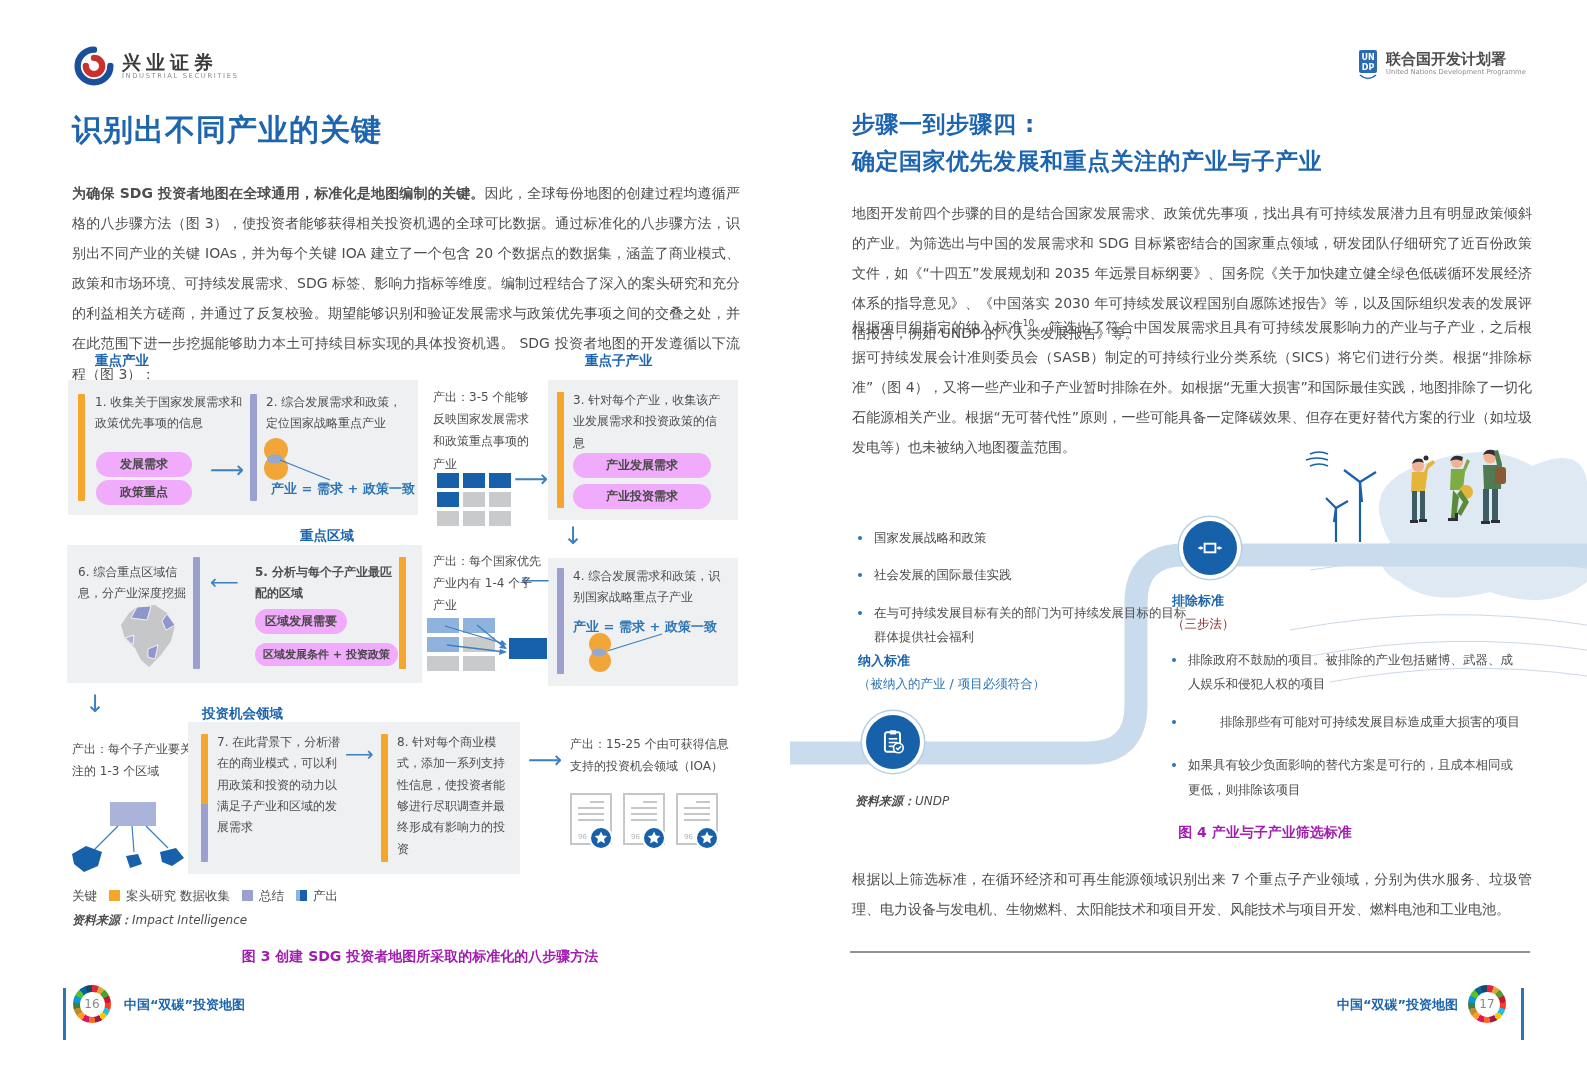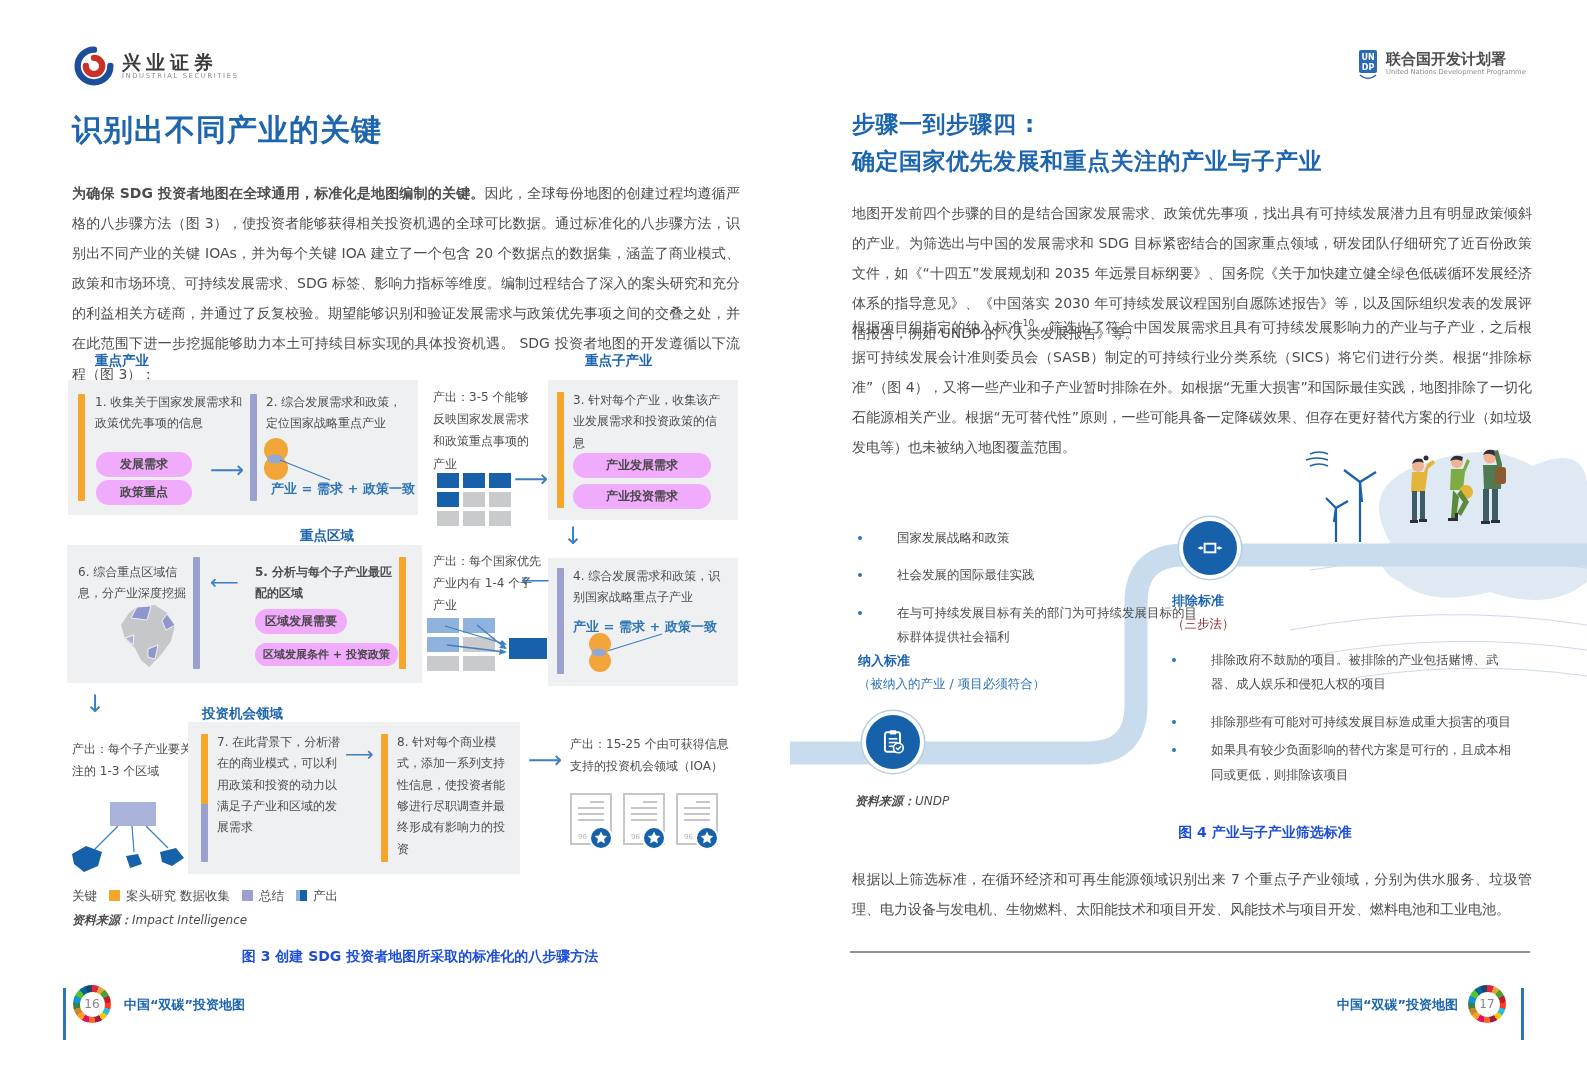--- a/index.html
+++ b/index.html
@@ -25,36 +25,36 @@
   .arrow{position:absolute;color:#3d7fc1;font-size:24px;line-height:1;font-weight:normal;}
   .arrow.small{font-size:20px;}
   .sq{width:22px;height:15px;}
   .sq.db{background:#1661a9;} .sq.gr{background:#c8cacc;}
   .grid3{position:absolute;display:grid;grid-template-columns:repeat(3,22px);gap:4px;}
   .legend{position:absolute;display:flex;align-items:center;gap:12px;font-size:12.5px;color:#4d4d4f;}
   .swatch{width:11px;height:11px;display:inline-block;margin-right:6px;vertical-align:-1px;}
   .sw-orange{background:#f5a62b;}
   .sw-purple{background:#9ba0ce;}
   .sw-blue{background:linear-gradient(90deg,#8fb3dc 0 35%,#1661a9 35% 100%);}
-  .caption{position:absolute;font-size:14px;font-weight:bold;color:#1d4ed8;text-align:center;}
+  .caption{position:absolute;font-size:14px;font-weight:bold;color:#a21caf;text-align:center;}
   .source{position:absolute;font-size:12px;color:#4d4d4f;}
   .footer-text{font-size:13px;font-weight:bold;color:#1d65ae;}
   .sdg{width:38px;height:38px;border-radius:50%;display:flex;align-items:center;justify-content:center;
     background:conic-gradient(#e5243b 0 21deg,#dda63a 21deg 42deg,#4c9f38 42deg 64deg,#c5192d 64deg 85deg,
       #ff3a21 85deg 106deg,#26bde2 106deg 127deg,#fcc30b 127deg 148deg,#a21942 148deg 170deg,
       #fd6925 170deg 191deg,#dd1367 191deg 212deg,#fd9d24 212deg 233deg,#bf8b2e 233deg 254deg,
       #3f7e44 254deg 275deg,#0a97d9 275deg 297deg,#56c02b 297deg 318deg,#00689d 318deg 339deg,#19486a 339deg 360deg);}
   .sdg-inner{width:25px;height:25px;border-radius:50%;background:#fff;display:flex;align-items:center;
              justify-content:center;font-size:12px;color:#85878a;}
   .edge-line{position:absolute;width:2.5px;background:#2e75b6;}
   .circle-icon{position:absolute;width:54px;height:54px;border-radius:50%;background:#1661a9;
       display:flex;align-items:center;justify-content:center;
       box-shadow:0 0 0 4px #ffffff,0 0 0 5.5px #b7cfe3;}
   .fig-bullets{position:absolute;font-size:12.5px;line-height:1.95;color:#4d4d4f;}
-  .fig-bullets .li{display:flex;margin-bottom:13px;gap:23px;}
+  .fig-bullets .li{display:flex;margin-bottom:13px;}
   .fig-bullets .dot{flex:0 0 4px;width:4px;height:4px;border-radius:50%;background:#2e75b6;margin:10px 12px 0 0;}
   .logo-cn{font-size:19px;font-weight:bold;color:#3a3a3c;letter-spacing:5px;line-height:1.1;}
   .logo-sub{font-size:6.8px;color:#8a8c8e;letter-spacing:1.6px;}
   .undp-cn{font-size:15px;font-weight:bold;color:#4d4d4f;line-height:1.2;}
   .undp-sub{font-size:6.8px;color:#8a8c8e;}
   sup{font-size:9px;}
   .rule{position:absolute;height:1.5px;background:#909295;}
 </style>
 </head>
 <body>
@@ -360,21 +360,21 @@
         <polygon points="24.5,13 21,11.2 21,14.8" fill="#fff"></polygon>
     </svg>
   </div>
   <div class="abs b" style="left:1172px;top:592px;font-size:13px;color:#1d65ae;">排除标准</div>
   <div class="abs" style="left:1172px;top:616px;font-size:12.5px;color:#7f1d1d;">（三步法）</div>
   <div class="fig-bullets" style="left:1172px;top:648px;width:348px;">
     <div class="li">
         <span class="dot"></span>
         <span>排除政府不鼓励的项目。被排除的产业包括赌博、武器、成人娱乐和侵犯人权的项目</span>
       </div>
-    <div class="li" style="margin-bottom:4px;">
+    <div class="li" style="margin-bottom:19px;justify-content:space-between;">
         <span class="dot"></span>
         <span>排除那些有可能对可持续发展目标造成重大损害的项目</span>
       </div>
     <div class="li">
         <span class="dot"></span>
         <span>如果具有较少负面影响的替代方案是可行的，且成本相同或更低，则排除该项目</span>
       </div>
   </div>
 
   <div class="source" style="left:855px;top:793px;">

